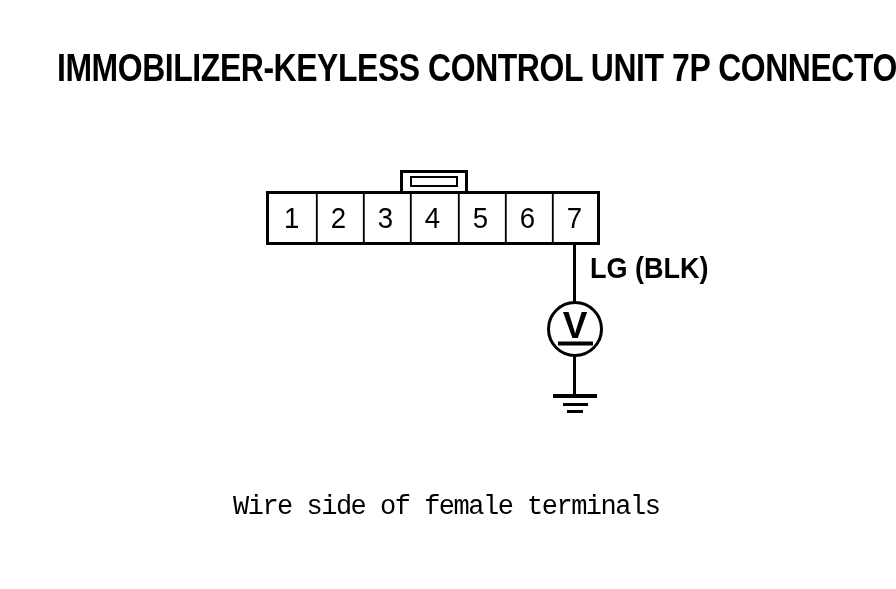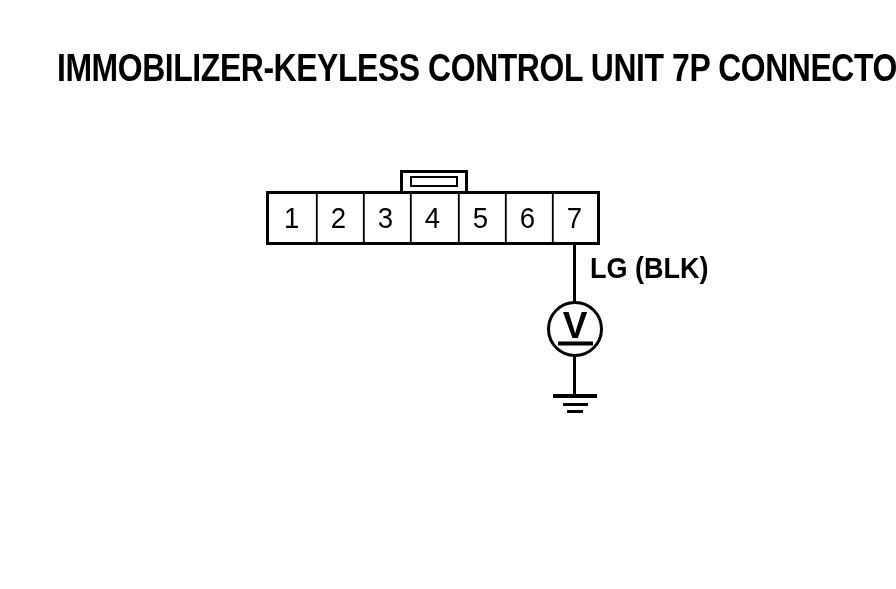--- a/index.html
+++ b/index.html
@@ -127,14 +127,15 @@
   <svg class="meter-svg" width="100" height="125" viewBox="530 295 100 125" xmlns="http://www.w3.org/2000/svg">
     <circle cx="575" cy="329" r="26.5" fill="none" stroke="#000" stroke-width="3"></circle>
     <text x="575" y="338" text-anchor="middle" font-family="Liberation Sans, sans-serif" font-size="37" font-weight="bold">V</text>
     <line x1="558" y1="343.5" x2="593" y2="343.5" stroke="#000" stroke-width="4"></line>
     <line x1="574.5" y1="355" x2="574.5" y2="396" stroke="#000" stroke-width="3"></line>
     <line x1="553" y1="396" x2="597" y2="396" stroke="#000" stroke-width="4"></line>
     <line x1="563" y1="404.5" x2="588" y2="404.5" stroke="#000" stroke-width="3"></line>
     <line x1="567" y1="411.5" x2="583" y2="411.5" stroke="#000" stroke-width="3"></line>
   </svg>
 
+  <div class="caption">Wire side of female terminals</div>
 
 </div>
 
 </body></html>

